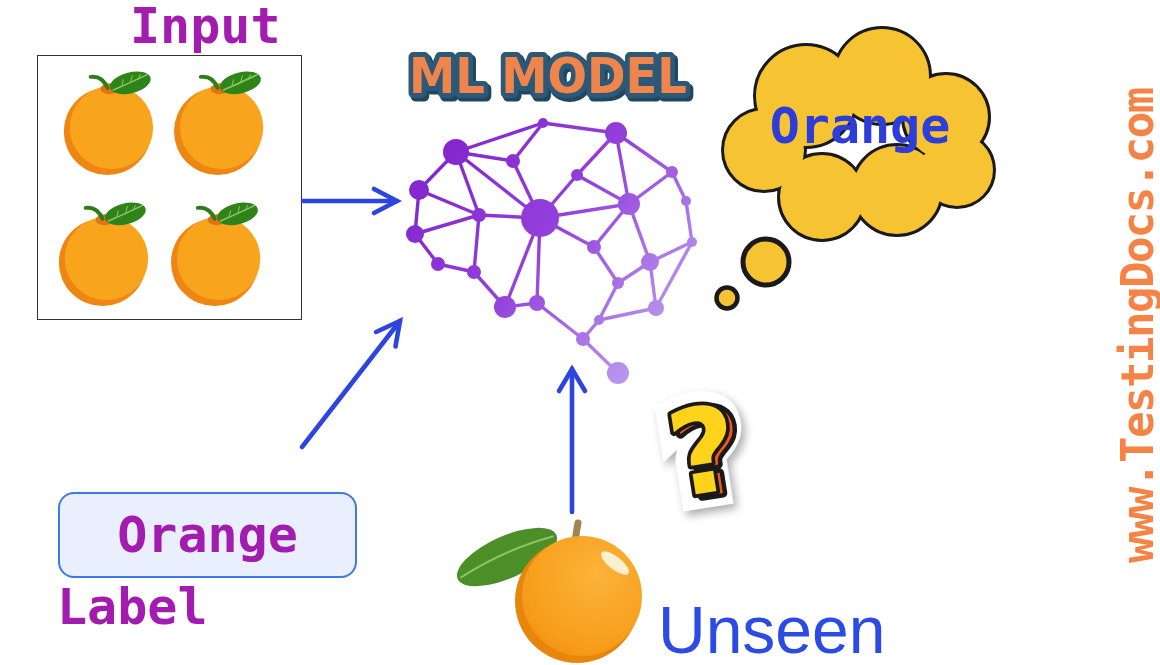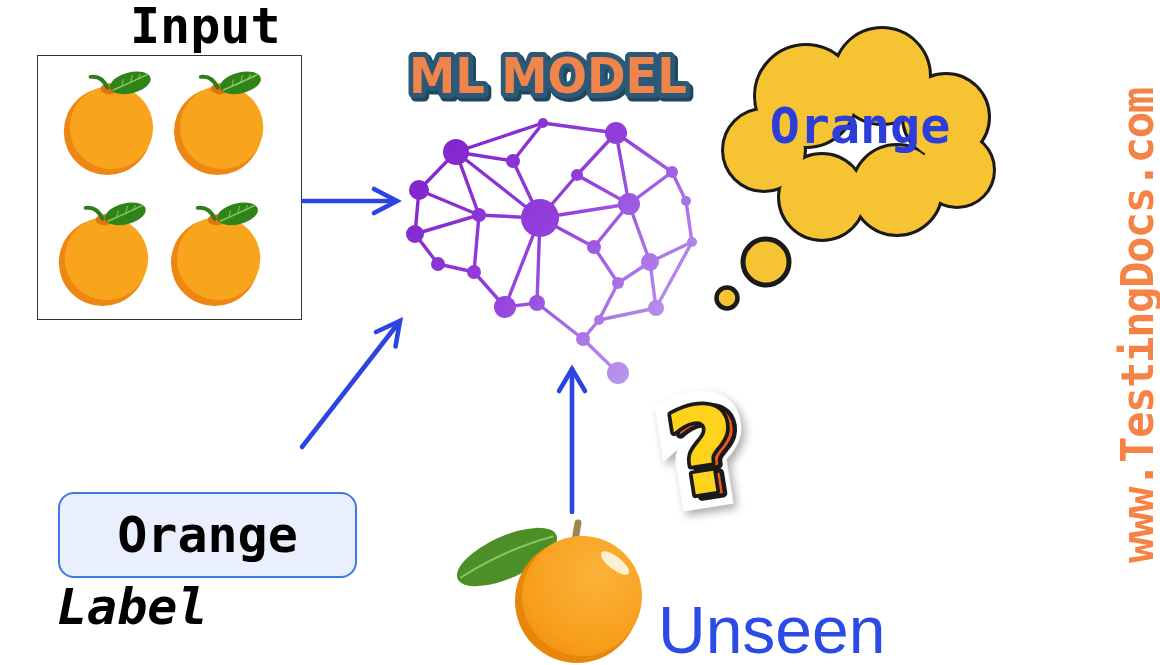--- a/index.html
+++ b/index.html
@@ -3,21 +3,21 @@
 <meta charset="utf-8">
 <style>
   html,body{margin:0;padding:0;background:#ffffff;}
   #canvas{
     position:relative;width:1160px;height:665px;background:#ffffff;
     overflow:hidden;font-family:"DejaVu Sans Mono", monospace;
   }
   .abs{position:absolute;}
   .blue-mono{
     font-family:"DejaVu Sans Mono", monospace;
-    font-weight:bold;color:#000000;line-height:1.05;white-space:nowrap;
+    font-weight:bold;color:#a21caf;line-height:1.05;white-space:nowrap;
   }
   #input-title{left:130px;top:0px;font-size:50px;}
   #input-box{
     left:37px;top:55px;width:265px;height:265px;background:#ffffff;
     border:1.5px solid #333333;box-sizing:border-box;
   }
   #input-box svg{display:block;width:100%;height:100%;}
   #ml-model-title-svg{left:398px;top:38px;width:300px;height:70px;overflow:visible;}
   #ml-model-title-svg text{
     font-family:"DejaVu Sans", sans-serif;font-weight:bold;font-size:49px;
@@ -31,21 +31,21 @@
   }
   #prediction-title{left:755px;top:315px;font-size:54px;}
   #question-svg{left:638px;top:370px;width:150px;height:165px;overflow:visible;}
   #question-svg text{font-family:"DejaVu Sans", sans-serif;font-weight:bold;font-size:118px;}
   #label-value-box{
     left:58px;top:492px;width:299px;height:86px;background:#E9EFFC;
     border:2.5px solid #3B7AE8;border-radius:16px;box-sizing:border-box;
     display:flex;align-items:center;justify-content:center;
   }
   #label-value-box .blue-mono{font-size:50px;}
-  #label-title{left:57px;top:581px;font-size:50px;font-style:italic;}
+  #label-title{left:57px;top:581px;font-size:50px;}
   #unseen-orange-svg{left:450px;top:505px;width:215px;height:160px;overflow:visible;}
   #unseen-title{
     left:658px;top:592px;font-size:66px;color:#2B4BE4;
     font-family:"Liberation Sans", sans-serif;font-weight:normal;white-space:nowrap;
   }
   #watermark{
     left:1112px;top:563px;transform:rotate(-90deg);transform-origin:0 0;
     font-family:"DejaVu Sans Mono", monospace;font-weight:bold;font-size:44px;
     letter-spacing:-1.5px;color:#F58345;white-space:nowrap;
   }

